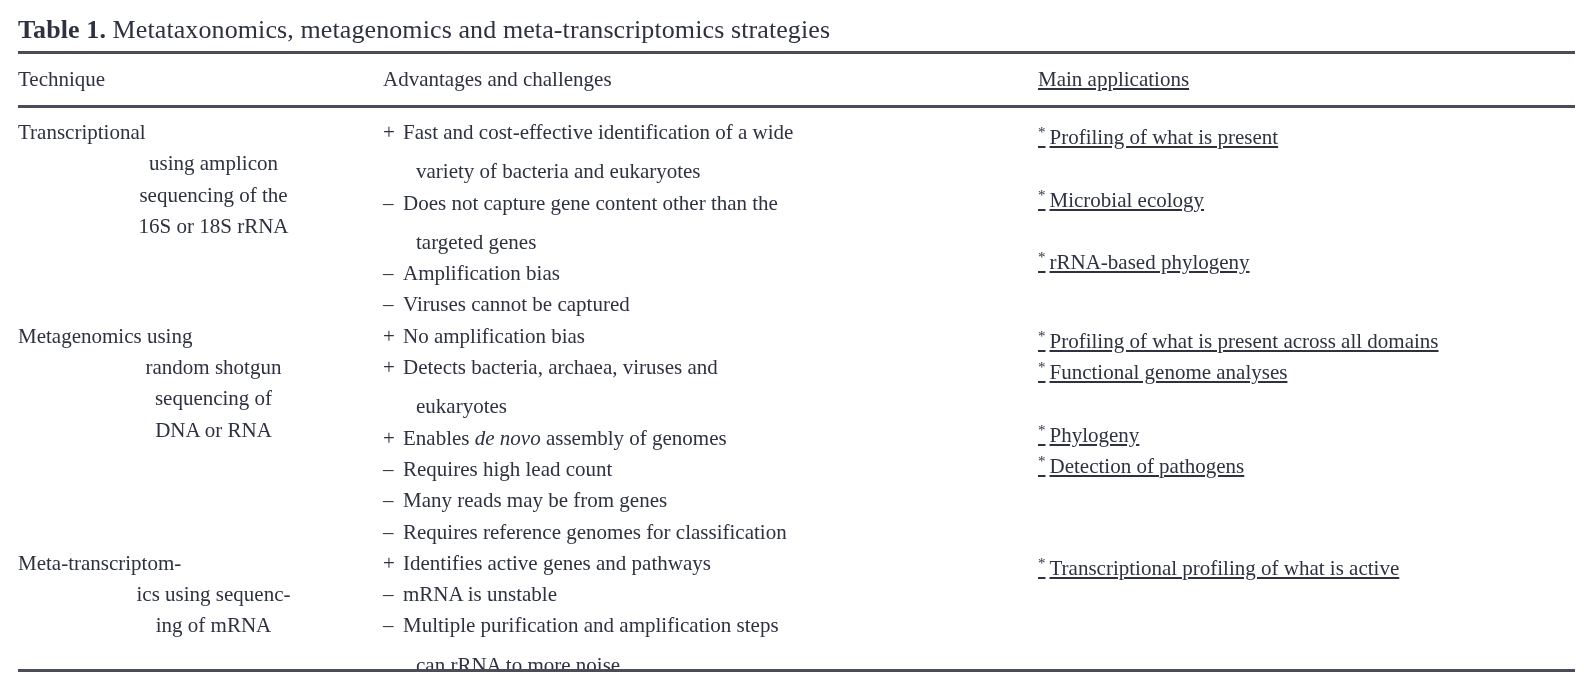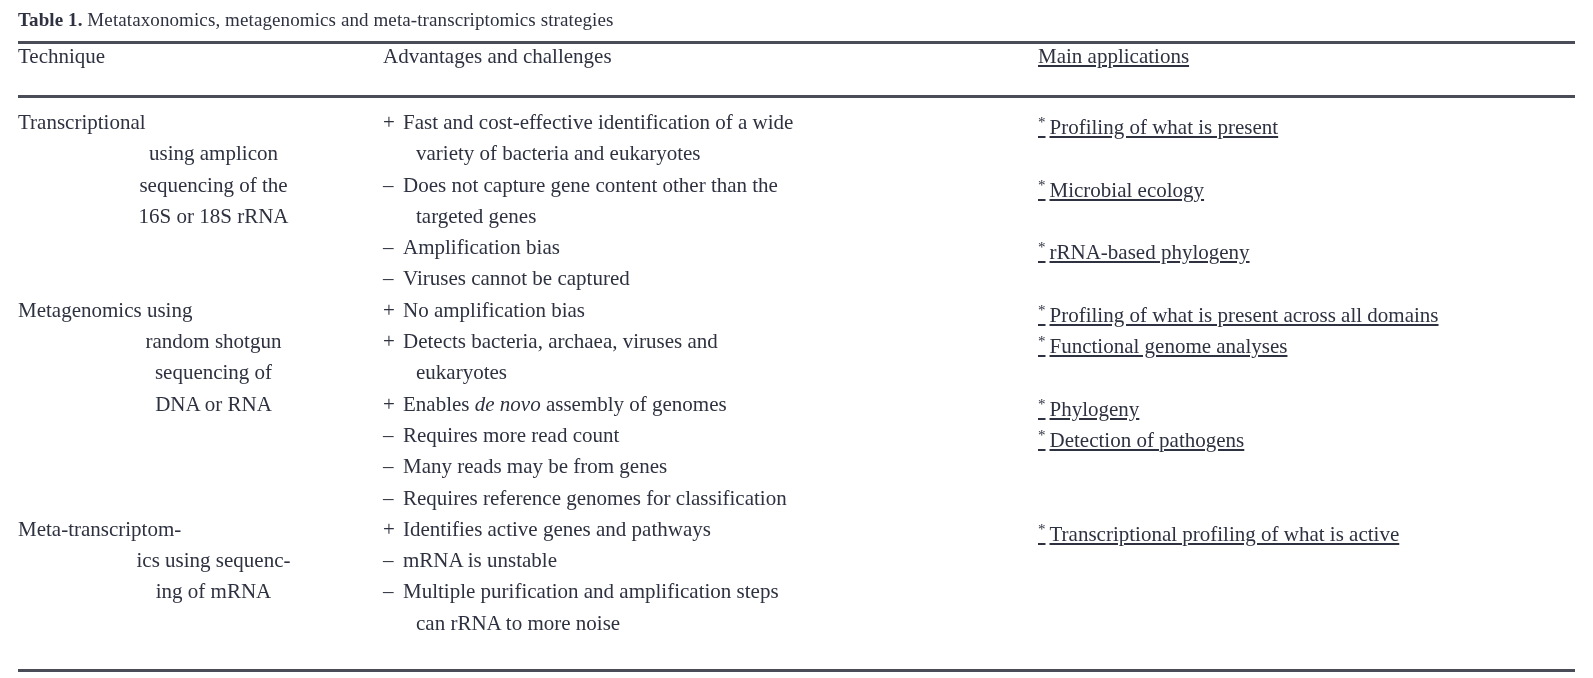--- a/index.html
+++ b/index.html
@@ -18,23 +18,23 @@
   .table-figure {
     position: relative;
     width: 1593px;
     height: 678px;
     box-sizing: border-box;
     padding: 0 18px;
   }
 
   
   .caption {
-    font-size: 19px;
+    font-size: 26px;
     line-height: 30px;
-    padding-top: 5px;
+    padding-top: 15px;
     color: #2e3240;
     white-space: nowrap;
     letter-spacing: 0.1px;
   }
   .caption .caption-label {
     font-weight: bold;
   }
   .caption .caption-text {
     font-weight: normal;
   }
@@ -46,20 +46,21 @@
     width: 1557px;
   }
   .rule-top    { margin-top: 6px; }
   .rule-head   { margin-top: 0px; height: 3px; }
   .rule-bottom { position: absolute; left: 18px; bottom: 6px; }
 
   
   .head-row {
     display: flex;
     height: 51px;
+    align-items: center;
   }
   .head-cell {
     font-size: 21px;
     color: #2e3240;
     white-space: nowrap;
   }
   .col1 { width: 365px; flex: 0 0 365px; }
   .col2 { width: 655px; flex: 0 0 655px; }
   .col3 { flex: 1 1 auto; text-decoration: underline; }
 
@@ -93,20 +94,21 @@
     text-align: left;
   }
   .pm-text {
     flex: 1 1 auto;
     white-space: pre-line;
     text-indent: 0;
   }
   .pm-text .cont {
     display: block;
     padding-left: 13px;
+    margin-top: 8px;
   }
   .pm-text i { font-style: italic; text-align: center; }
 
   
   .app-item {
     white-space: nowrap;
     height: 31.3px;
   }
   .app-star {
     font-size: 15px;
@@ -184,21 +186,21 @@
           <div class="pm-item">
             <span class="pm-sign">+</span>
             <span class="pm-text">Detects bacteria, archaea, viruses and<span class="cont">eukaryotes</span></span>
           </div>
           <div class="pm-item">
             <span class="pm-sign">+</span>
             <span class="pm-text">Enables <i>de novo</i> assembly of genomes</span>
           </div>
           <div class="pm-item">
             <span class="pm-sign">–</span>
-            <span class="pm-text">Requires more read count</span>
+            <span class="pm-text">Requires high lead count</span>
           </div>
           <div class="pm-item">
             <span class="pm-sign">–</span>
             <span class="pm-text">Many reads may be from genes</span>
           </div>
           <div class="pm-item">
             <span class="pm-sign">–</span>
             <span class="pm-text">Requires reference genomes for classification</span>
           </div>
         </div>

